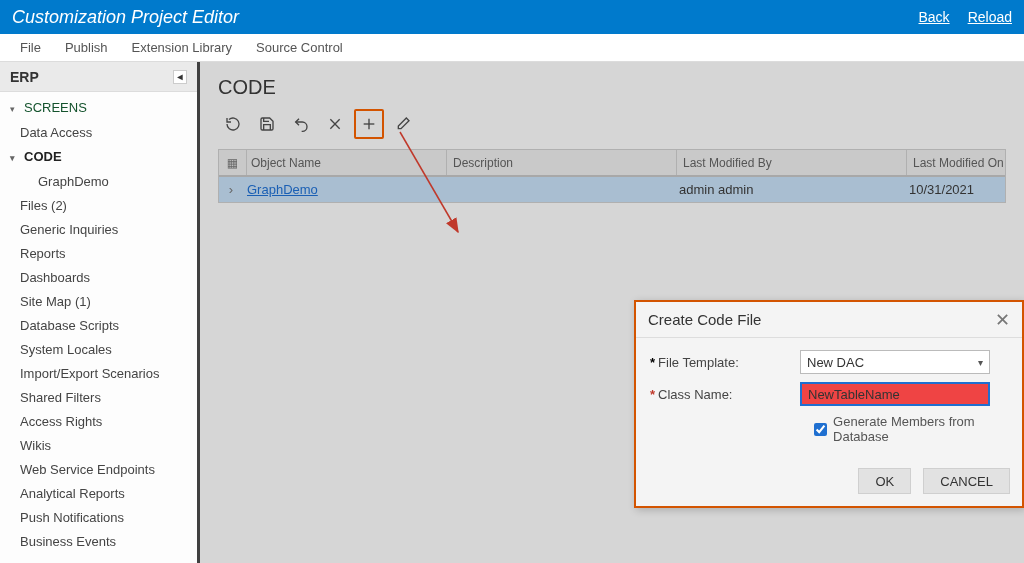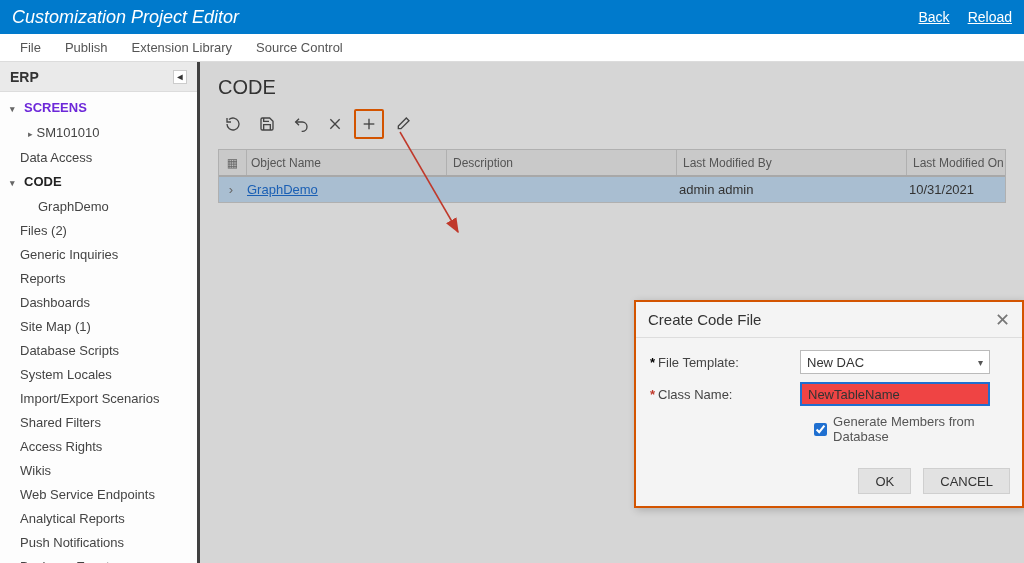--- a/index.html
+++ b/index.html
@@ -18,21 +18,21 @@
 
 .main { display: flex; height: calc(563px - 34px - 28px); }
 
 
 .sidebar { width: 200px; background: #fdfdfd; border-right: 3px solid #404040; display: flex; flex-direction: column; }
 .sidebar-header { height: 30px; background: #eaeaea; border-bottom: 1px solid #dcdcdc; display: flex; align-items: center; padding: 0 10px; font-weight: bold; font-size: 14px; }
 .sidebar-header .collapse { margin-left: auto; width: 14px; height: 14px; display: flex; align-items: center; justify-content: center; border: 1px solid #ccc; font-size: 10px; cursor: pointer; background:#fff; }
 .sidebar-body { flex: 1; overflow-y: auto; padding: 4px 0 4px 4px; }
 .tree { list-style: none; }
 .tree li { padding: 2px 0 2px 14px; line-height: 20px; color: #444; cursor: pointer; white-space: nowrap; }
-.tree li.section { font-weight: 700; color: #6d28d9; padding-left: 6px; }
+.tree li.section { font-weight: 400; color: #14532d; padding-left: 6px; }
 .tree li.section::before { content: "▾"; font-size: 9px; color: #666; margin-right: 4px; display:inline-block; width:10px; }
 .tree li.sub { padding-left: 24px; }
 .tree li.sub::before { content: "▸"; font-size: 9px; color: #666; margin-right: 4px; }
 .tree li.sub2 { padding-left: 34px; }
 .tree li.bold { font-weight: bold; color:#222; }
 .tree li.plain { padding-left: 16px; }
 
 
 .sidebar-body::-webkit-scrollbar { width: 12px; }
 .sidebar-body::-webkit-scrollbar-thumb { background: #c6c6c6; }
@@ -106,21 +106,20 @@
 <div class="main">
 
   <div class="sidebar">
     <div class="sidebar-header">
       <span>ERP</span>
       <span class="collapse">◂</span>
     </div>
     <div class="sidebar-body">
       <ul class="tree" id="tree">
           <li class="section">SCREENS</li>
-          <li class="sub">SM101010</li>
           <li class="plain">Data Access</li>
           <li class="section bold">CODE</li>
           <li class="sub2">GraphDemo</li>
           <li class="plain">Files (2)</li>
           <li class="plain">Generic Inquiries</li>
           <li class="plain">Reports</li>
           <li class="plain">Dashboards</li>
           <li class="plain">Site Map (1)</li>
           <li class="plain">Database Scripts</li>
           <li class="plain">System Locales</li>

